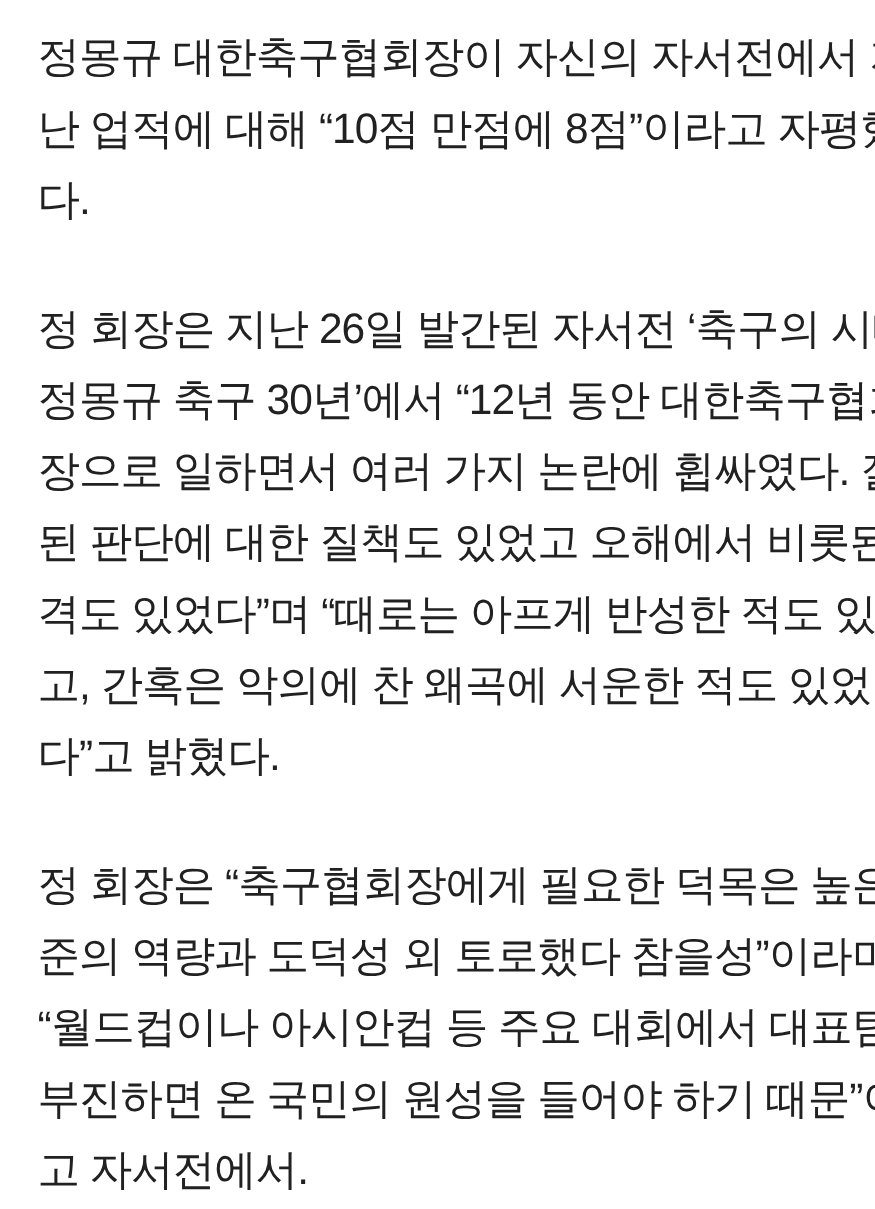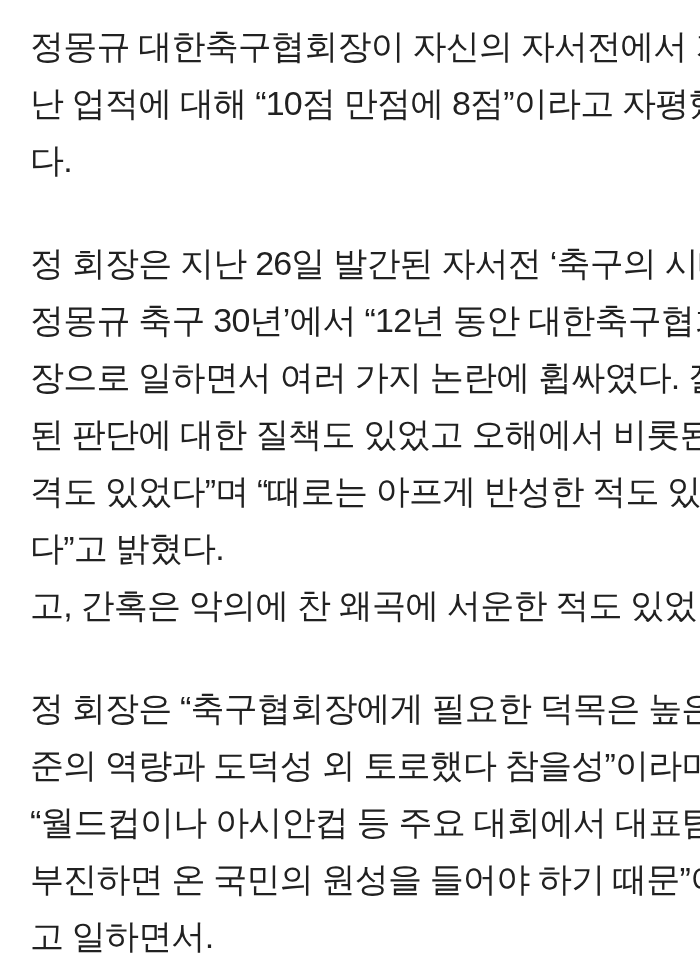--- a/index.html
+++ b/index.html
@@ -41,25 +41,25 @@
     <div class="text-line">난 업적에 대해 “10점 만점에 8점”이라고 자평했</div>
     <div class="text-line">다.</div>
   </div>
 
   <div class="paragraph">
     <div class="text-line">정 회장은 지난 26일 발간된 자서전 ‘축구의 시대-</div>
     <div class="text-line">정몽규 축구 30년’에서 “12년 동안 대한축구협회</div>
     <div class="text-line">장으로 일하면서 여러 가지 논란에 휩싸였다. 잘못</div>
     <div class="text-line">된 판단에 대한 질책도 있었고 오해에서 비롯된 공</div>
     <div class="text-line">격도 있었다”며 “때로는 아프게 반성한 적도 있었</div>
+    <div class="text-line">고, 간혹은 악의에 찬 왜곡에 서운한 적도 있었</div>
     <div class="text-line">다”고 밝혔다.</div>
-    <div class="text-line">고, 간혹은 악의에 찬 왜곡에 서운한 적도 있었</div>
   </div>
 
   <div class="paragraph">
     <div class="text-line">정 회장은 “축구협회장에게 필요한 덕목은 높은 수</div>
     <div class="text-line">준의 역량과 도덕성 외 토로했다 참을성”이라며</div>
     <div class="text-line">“월드컵이나 아시안컵 등 주요 대회에서 대표팀이</div>
     <div class="text-line">부진하면 온 국민의 원성을 들어야 하기 때문”이라</div>
-    <div class="text-line">고 일하면서.</div>
+    <div class="text-line">고 자서전에서.</div>
   </div>
 
 </div>
 
 </body></html>

